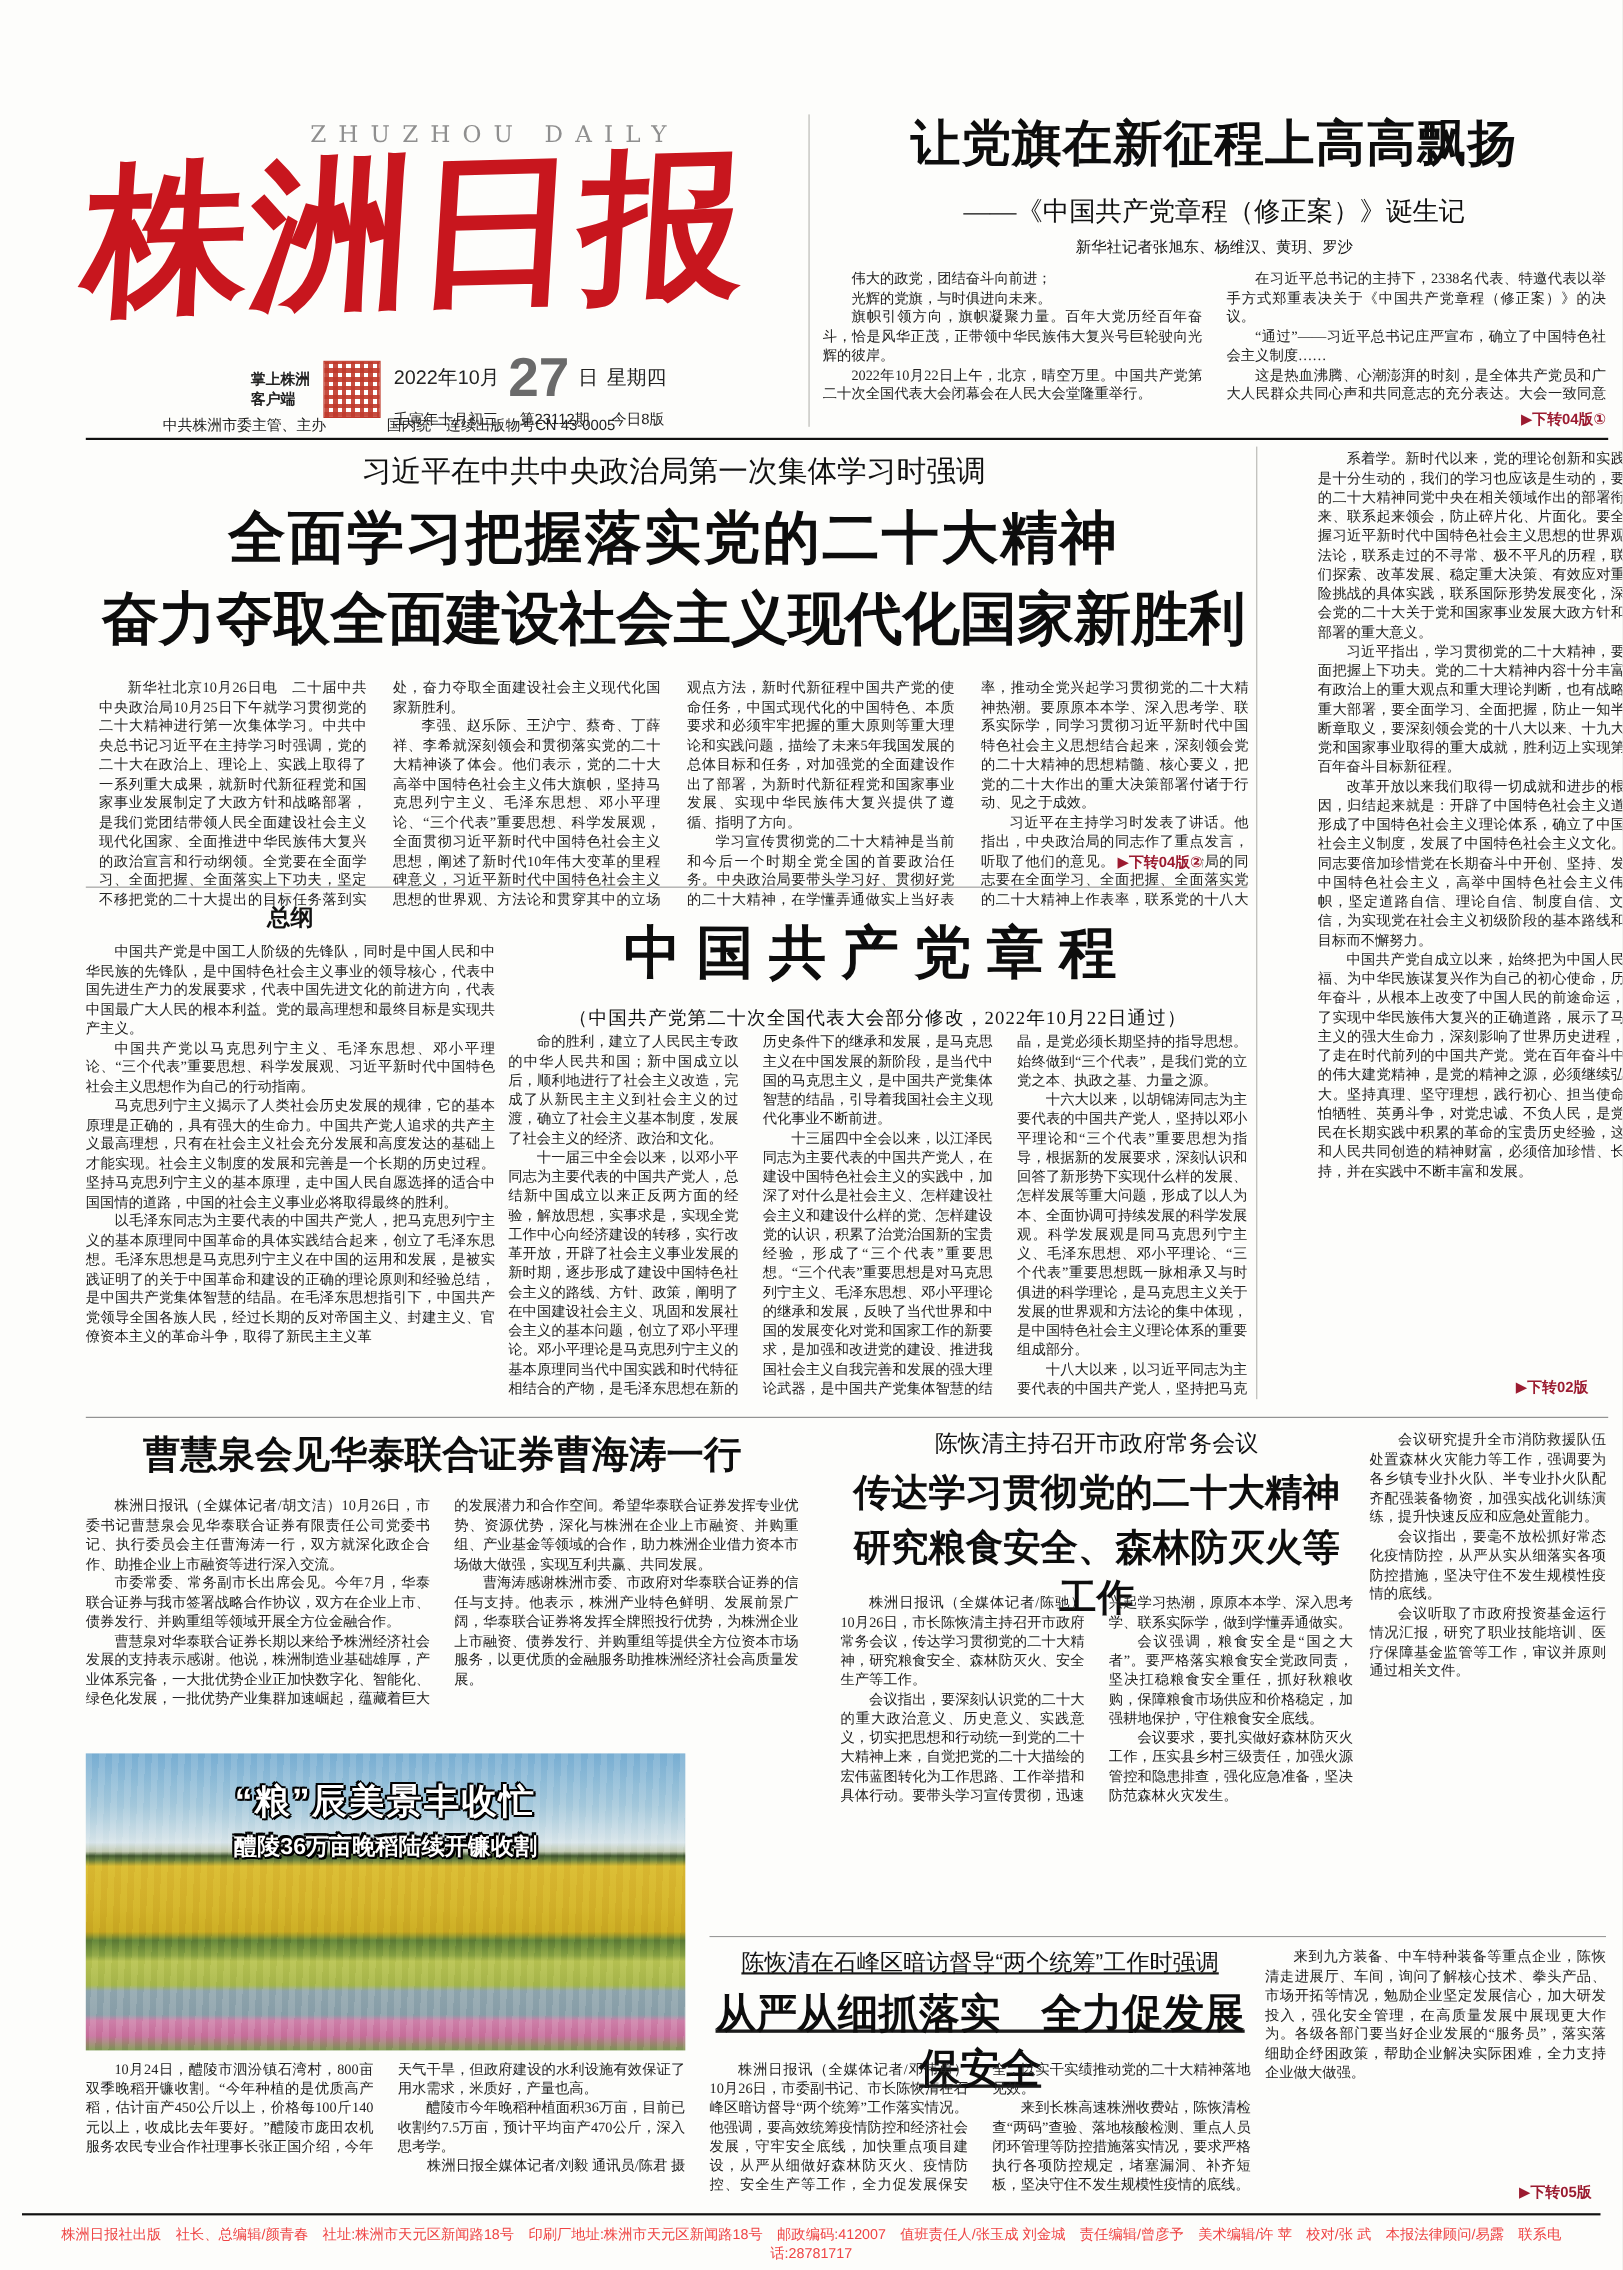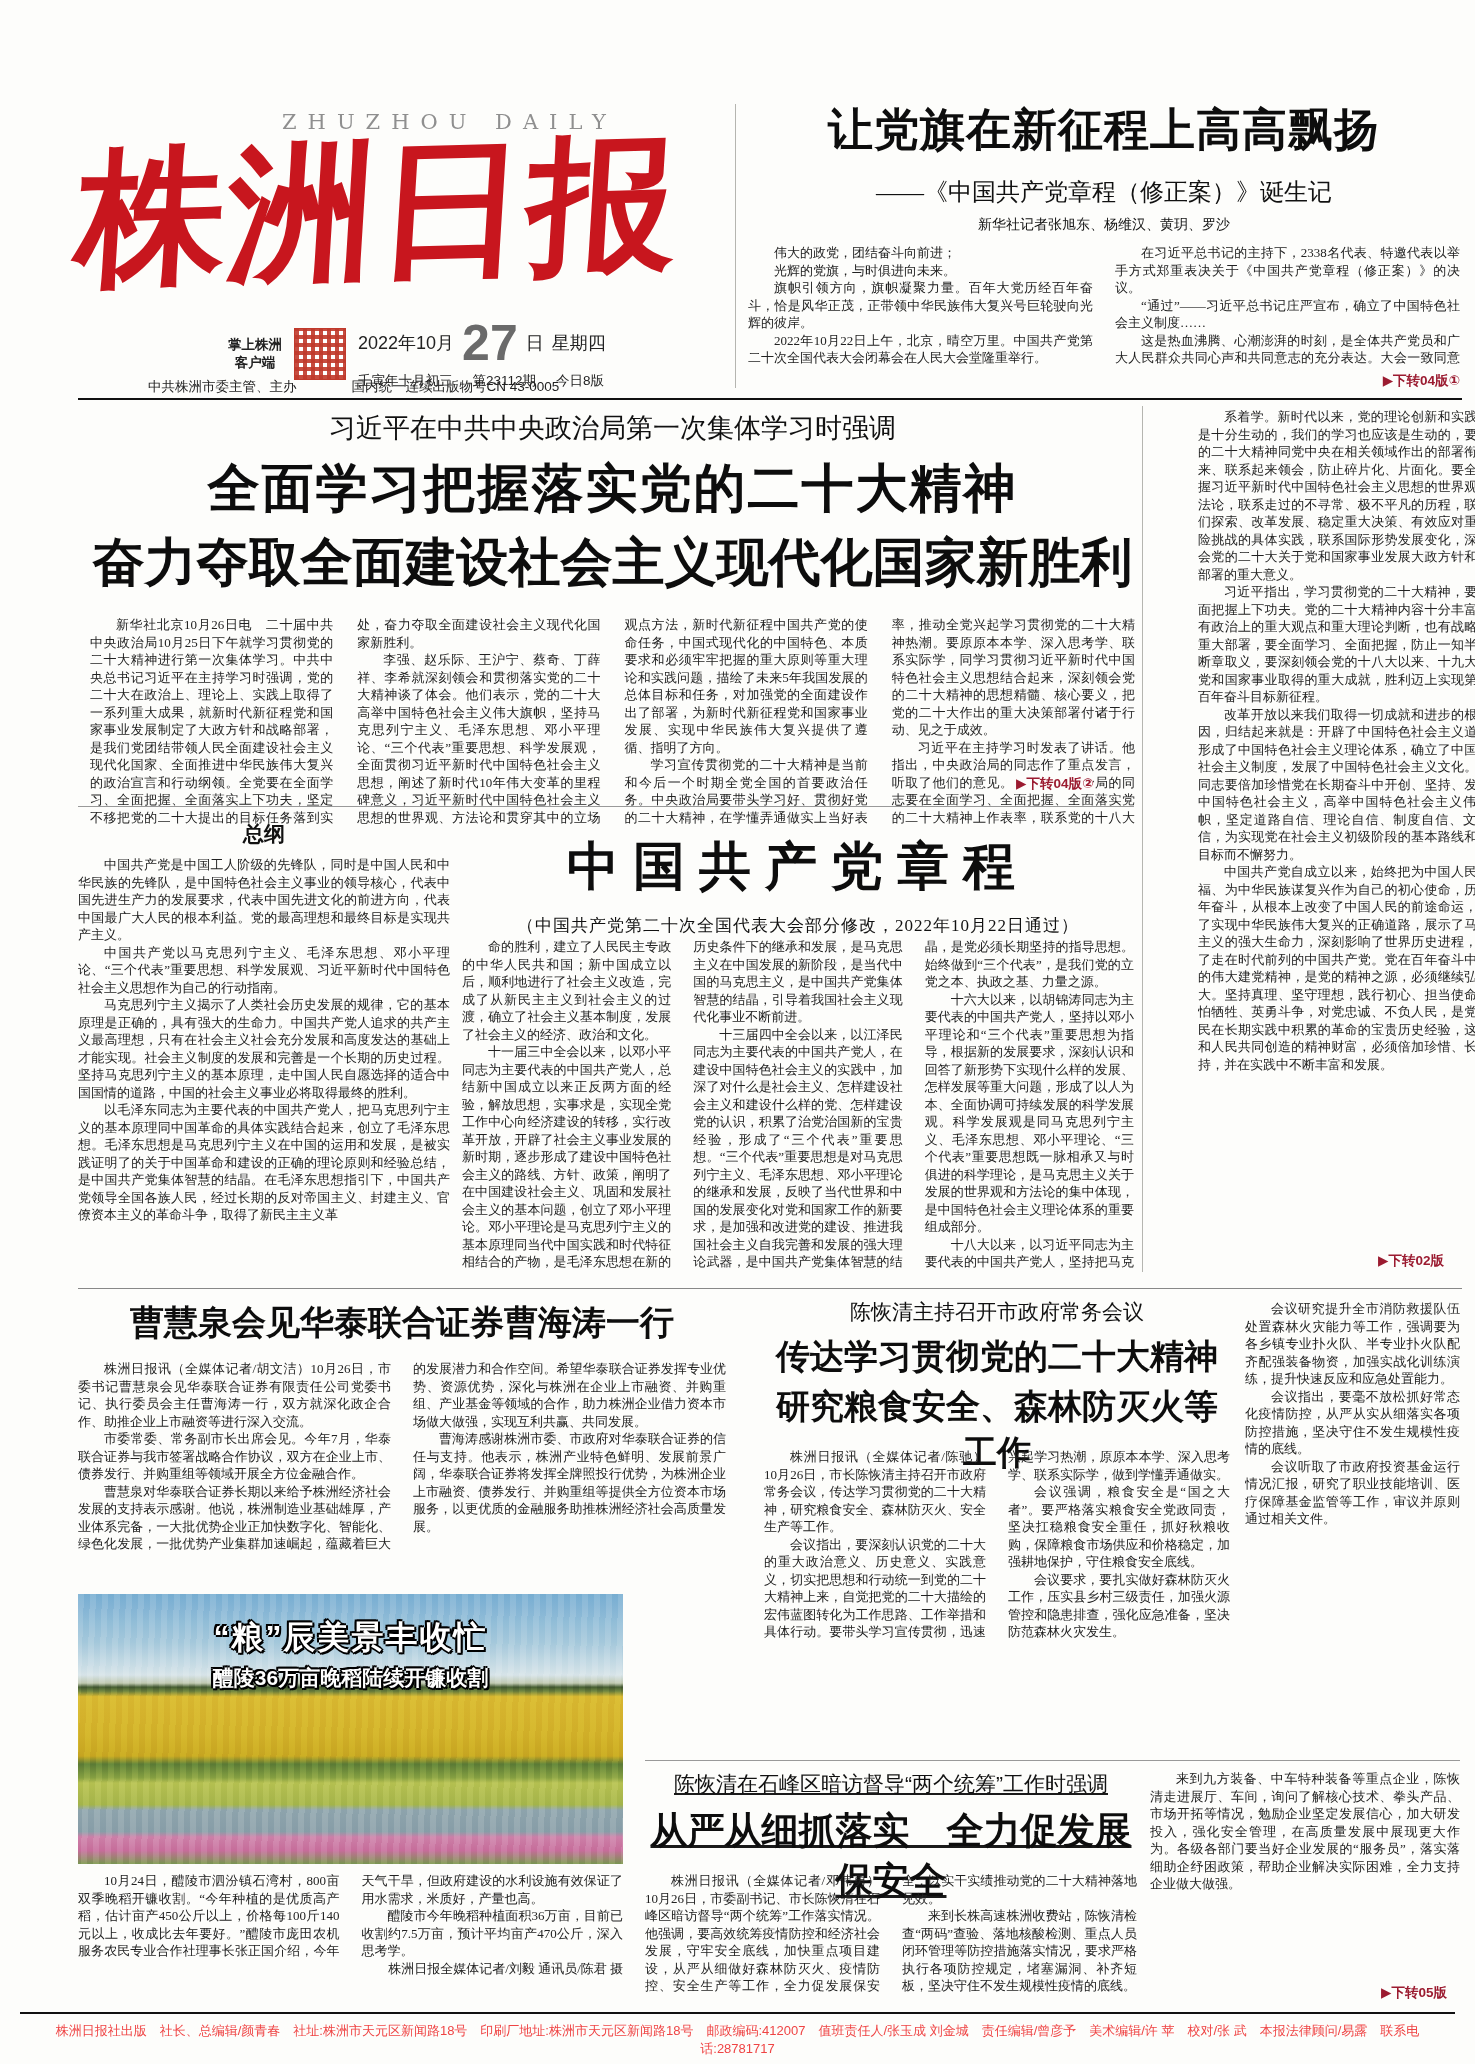--- a/index.html
+++ b/index.html
@@ -48,21 +48,21 @@
 </style>
 </head>
 <body>
 
 <div id="page">
 
   <div class="abs" style="left:78px;top:96px;width:645px;height:296px;">
     <div class="abs eng" style="left:204px;top:14px;text-align:center;">ZHUZHOU DAILY</div>
     <div class="abs brand" style="left:0px;top:40px;">株洲日报</div>
     <div class="abs" style="left:150px;top:222px;display:flex;align-items:center;gap:12px;">
-      <div style="text-align:center;">
+      <div style="">
         <div class="mh-small" style="font-weight:700;">掌上株洲</div>
         <div class="mh-small" style="font-weight:700;">客户端</div>
       </div>
       <div class="qr"></div>
       <div>
         <div style="display:flex;align-items:center;gap:8px;">
           <span class="mh-small" style="font-size:18px;">2022年10月</span>
           <span class="bigday">27</span>
           <span class="mh-small" style="font-size:18px;">日</span>
           <span class="mh-small" style="font-size:18px;">星期四</span>

